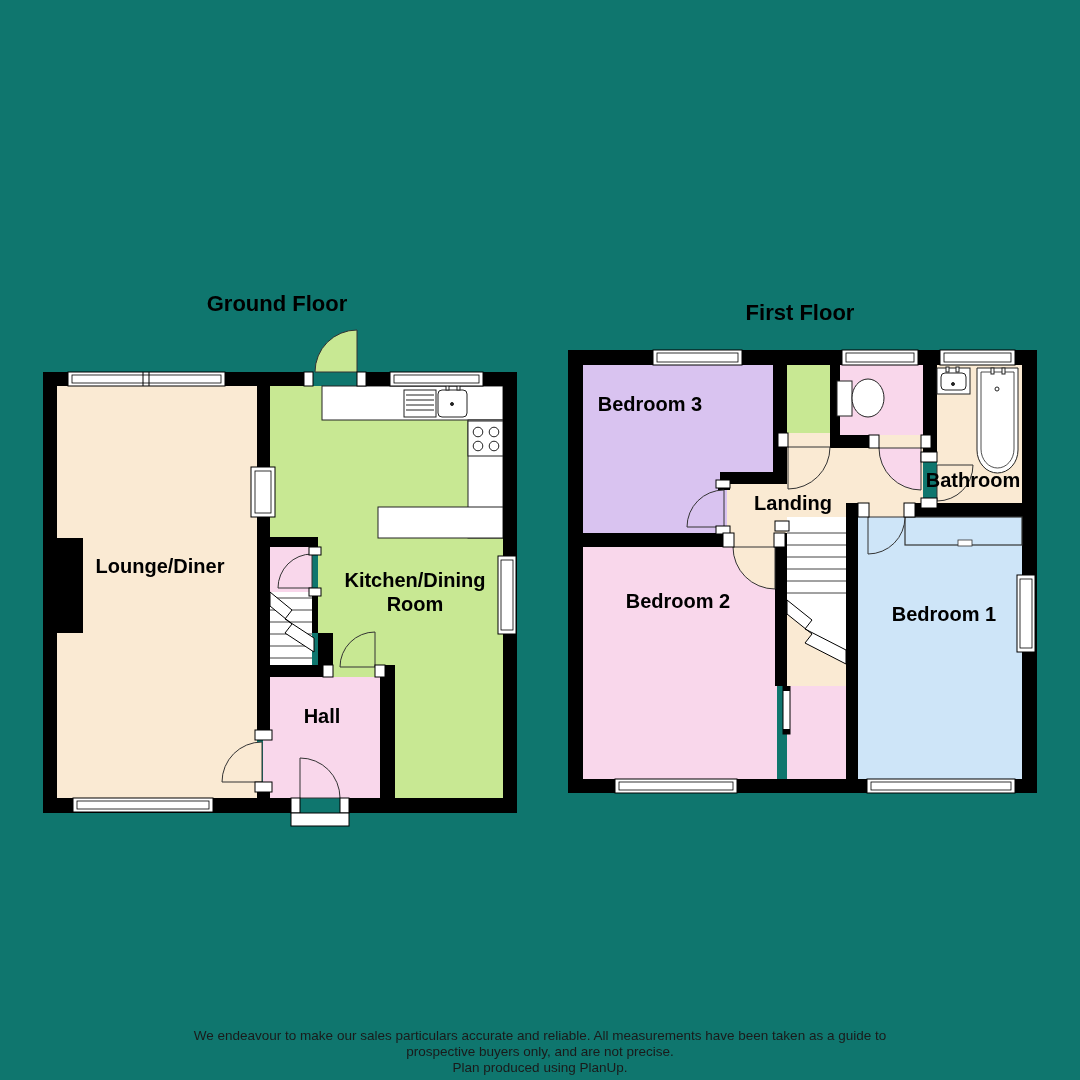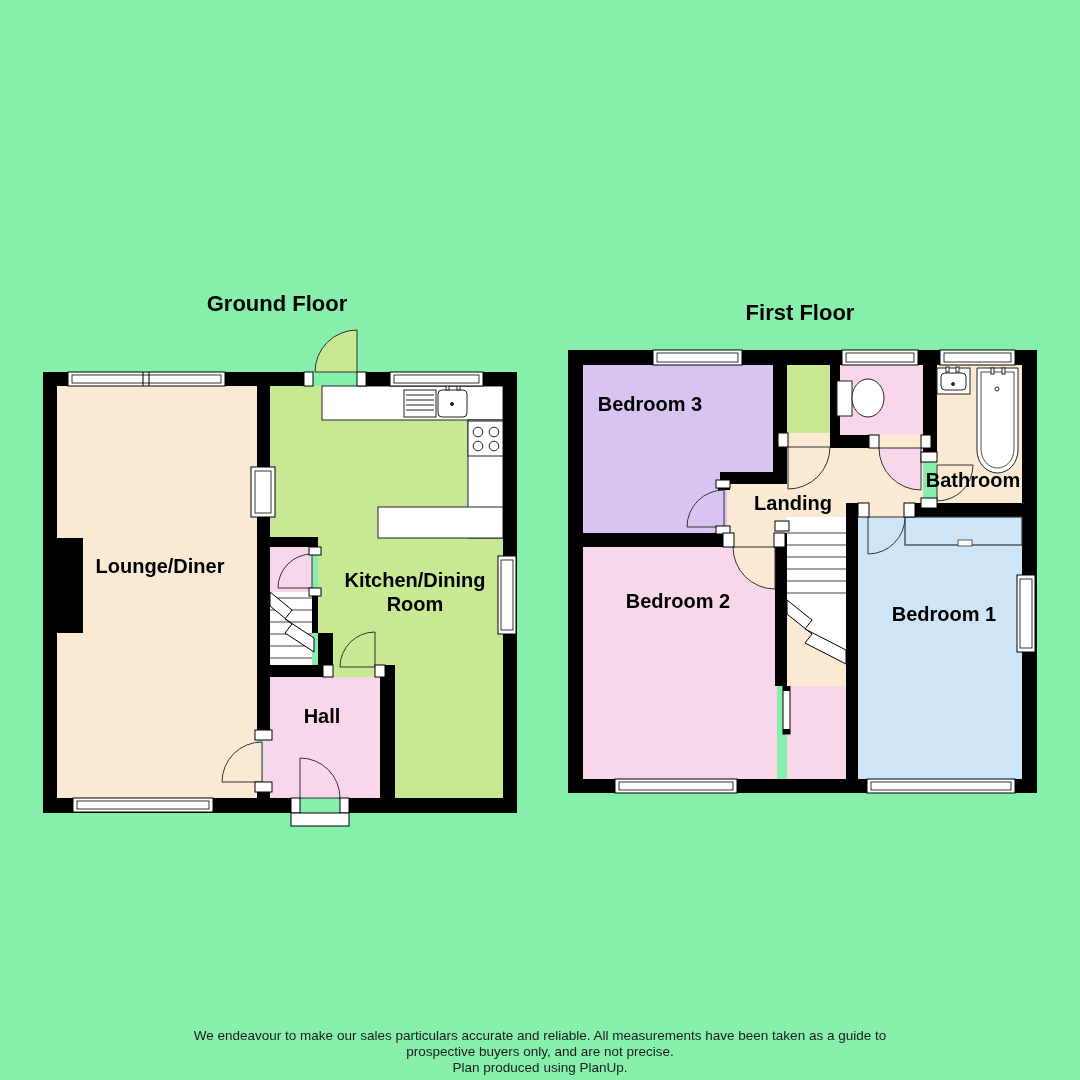--- a/index.html
+++ b/index.html
@@ -1,16 +1,16 @@
 <!DOCTYPE html>
 <html><head>
 <meta charset="utf-8">
 <style>
   html,body{margin:0;padding:0;background:#ffffff;}
-  .canvas{position:relative;width:1080px;height:1080px;background:#86efac;overflow:hidden;
+  .canvas{position:relative;width:1080px;height:1080px;background:#0f766e;overflow:hidden;
           font-family:"Liberation Sans", sans-serif;}
   svg text{font-family:"Liberation Sans", sans-serif;}
   .room-label{font-size:20px;font-weight:bold;}
   .plan-title{font-size:22px;font-weight:bold;}
   .footer-text{font-size:13.5px;font-weight:normal;}
 </style>
 </head>
 <body>
 
 <div class="canvas">

